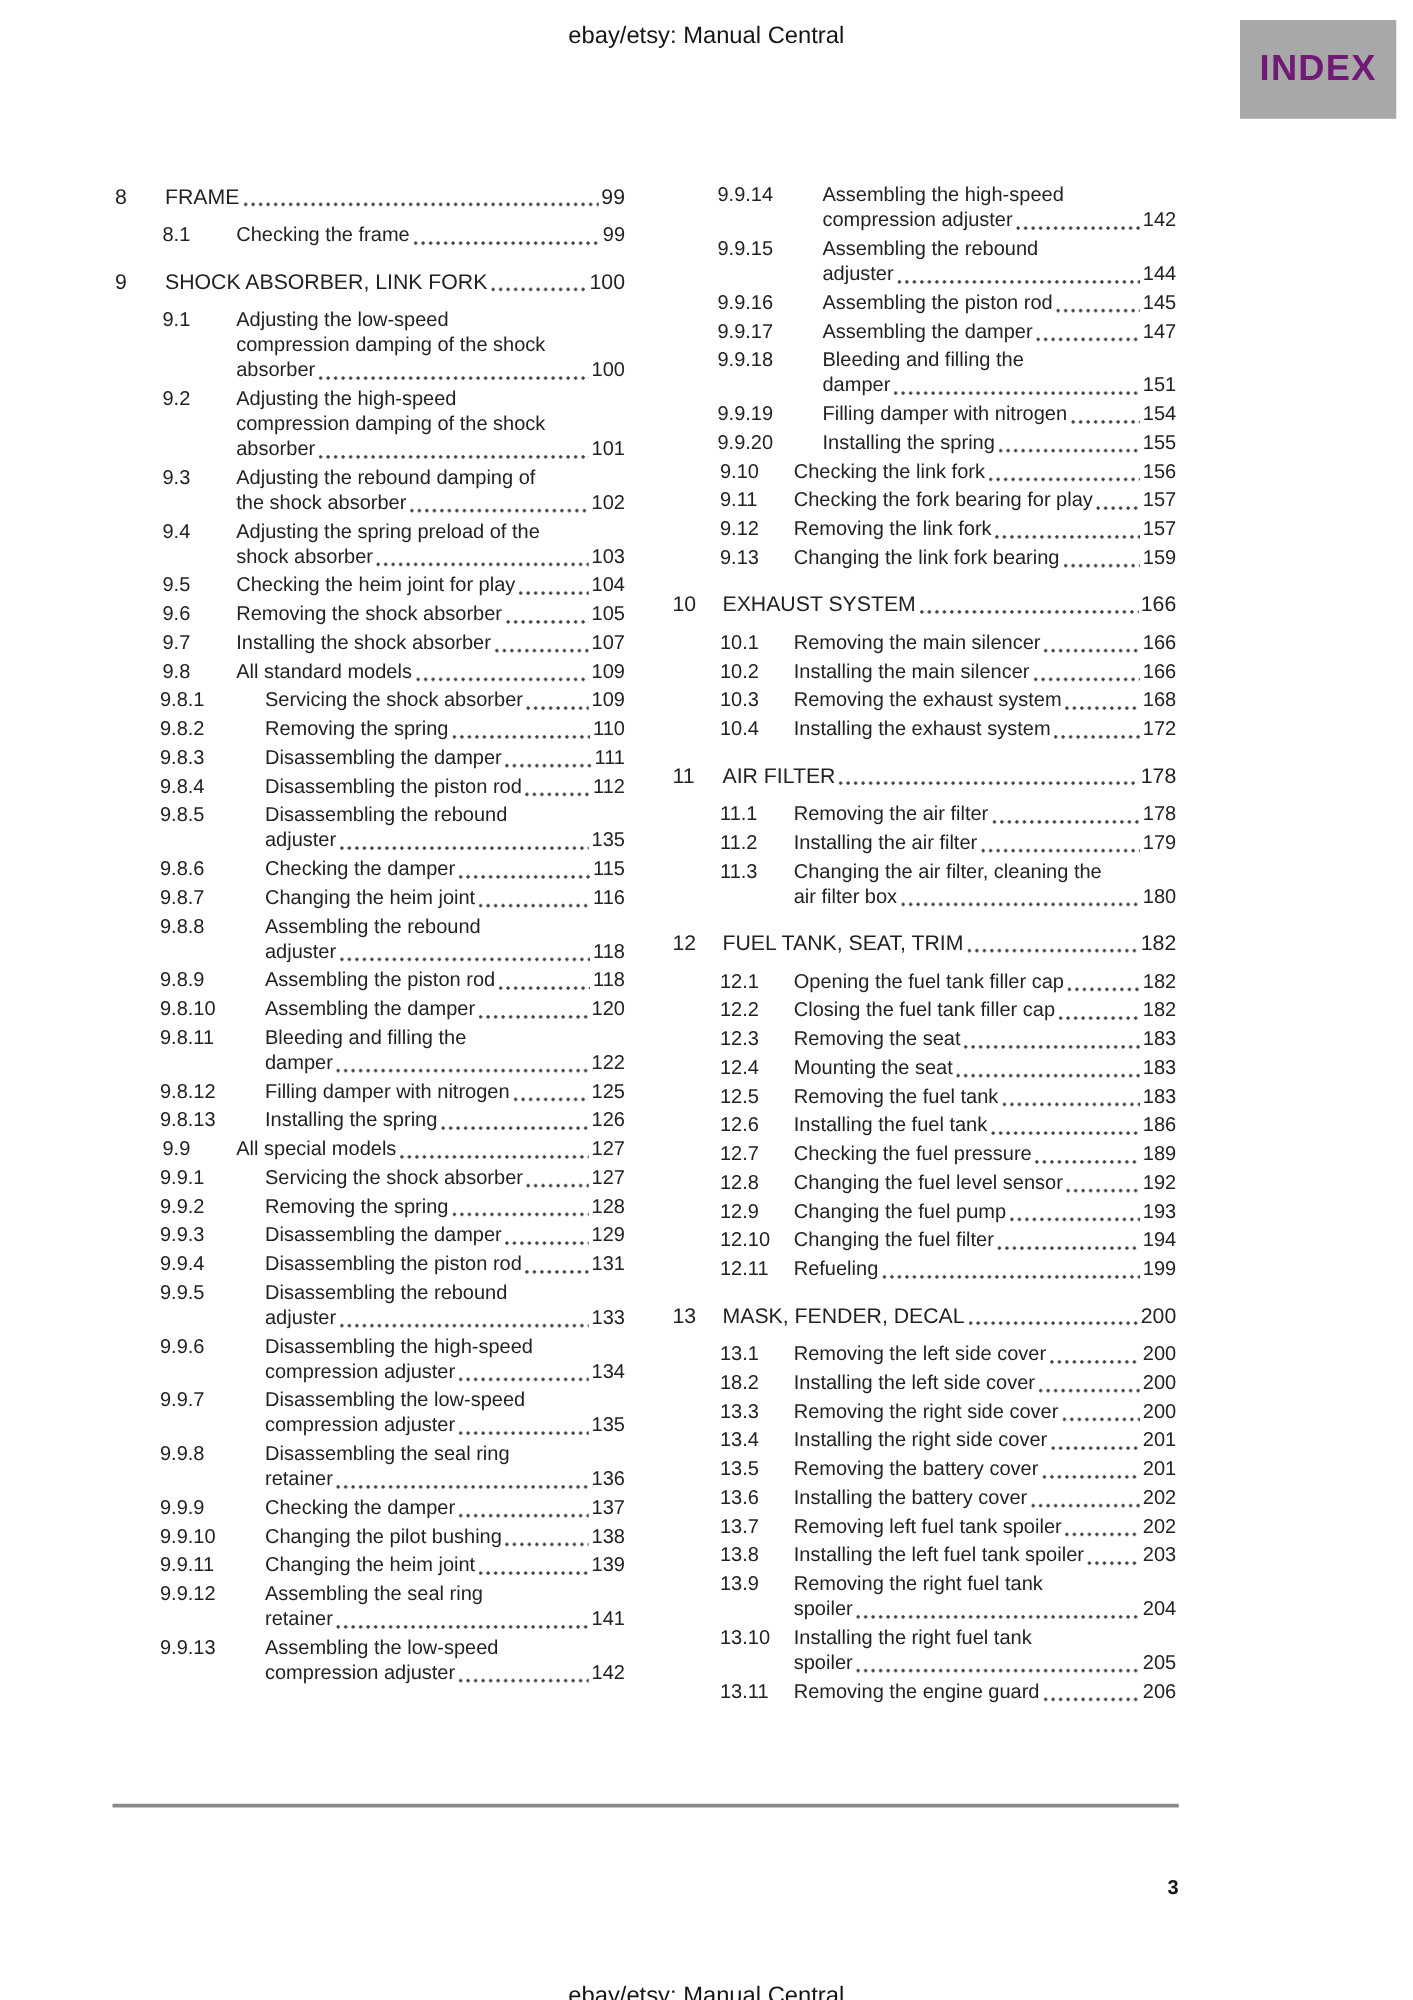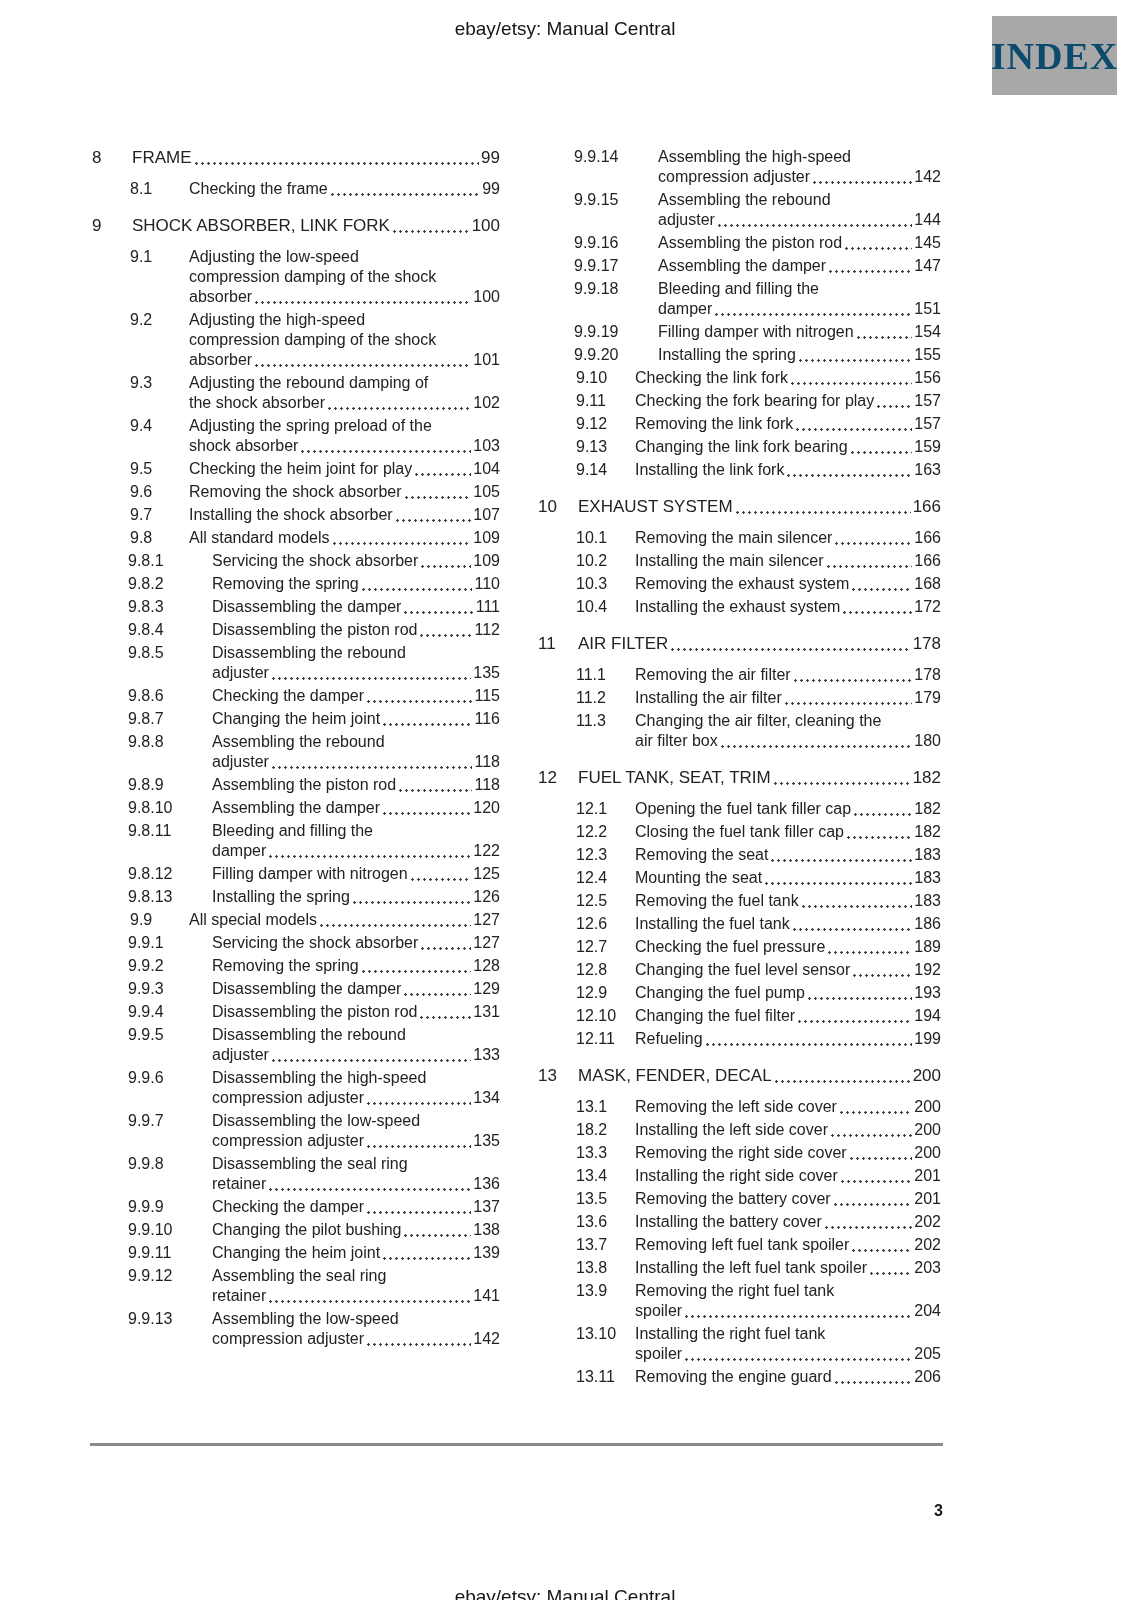--- a/index.html
+++ b/index.html
@@ -12,21 +12,21 @@
   .top-header{
     position:absolute;top:1px;left:0;width:100%;text-align:center;
     font-size:19px;line-height:24px;color:#151515;
   }
   .index-box{
     position:absolute;left:992px;top:0;width:125px;height:79px;
     background:var(--index-bg,#a8a8a8);
     display:flex;align-items:center;justify-content:center;
   }
   .index-box .index-label{
-    font-size:38px;font-weight:bold;color:#0c4a6e;letter-spacing:1px;font-family:Liberation Serif, serif;
+    font-size:29px;font-weight:bold;color:#701a75;letter-spacing:1px;
   }
   .toc{position:absolute;left:92px;top:131px;display:flex;gap:38px;}
   .col{display:flex;flex-direction:column;}
   .col-left{width:408px;}
   .col-right{width:403px;}
   .entry{display:flex;margin-bottom:3px;font-size:16px;line-height:20px;}
   .entry .num{flex:none;}
   .entry.chapter{font-size:17px;line-height:21px;margin-top:13px;margin-bottom:11px;}
   .entry.chapter .num{width:40px;}
   .entry.section{padding-left:38px;}
@@ -574,30 +574,20 @@
         <div class="entry section">
           <span class="num">9.13</span>
           <div class="body">
             <div class="tline last">
               <span class="ttext">Changing the link fork bearing</span>
               <span class="leader"></span>
               <span class="pagenum">159</span>
             </div>
           </div>
         </div>
-        <div class="entry section">
-          <span class="num">9.14</span>
-          <div class="body">
-            <div class="tline last">
-              <span class="ttext">Installing the link fork</span>
-              <span class="leader"></span>
-              <span class="pagenum">163</span>
-            </div>
-          </div>
-        </div>
         <div class="entry chapter">
           <span class="num">10</span>
           <div class="body">
             <div class="tline last">
               <span class="ttext">EXHAUST SYSTEM</span>
               <span class="leader"></span>
               <span class="pagenum">166</span>
             </div>
           </div>
         </div>

